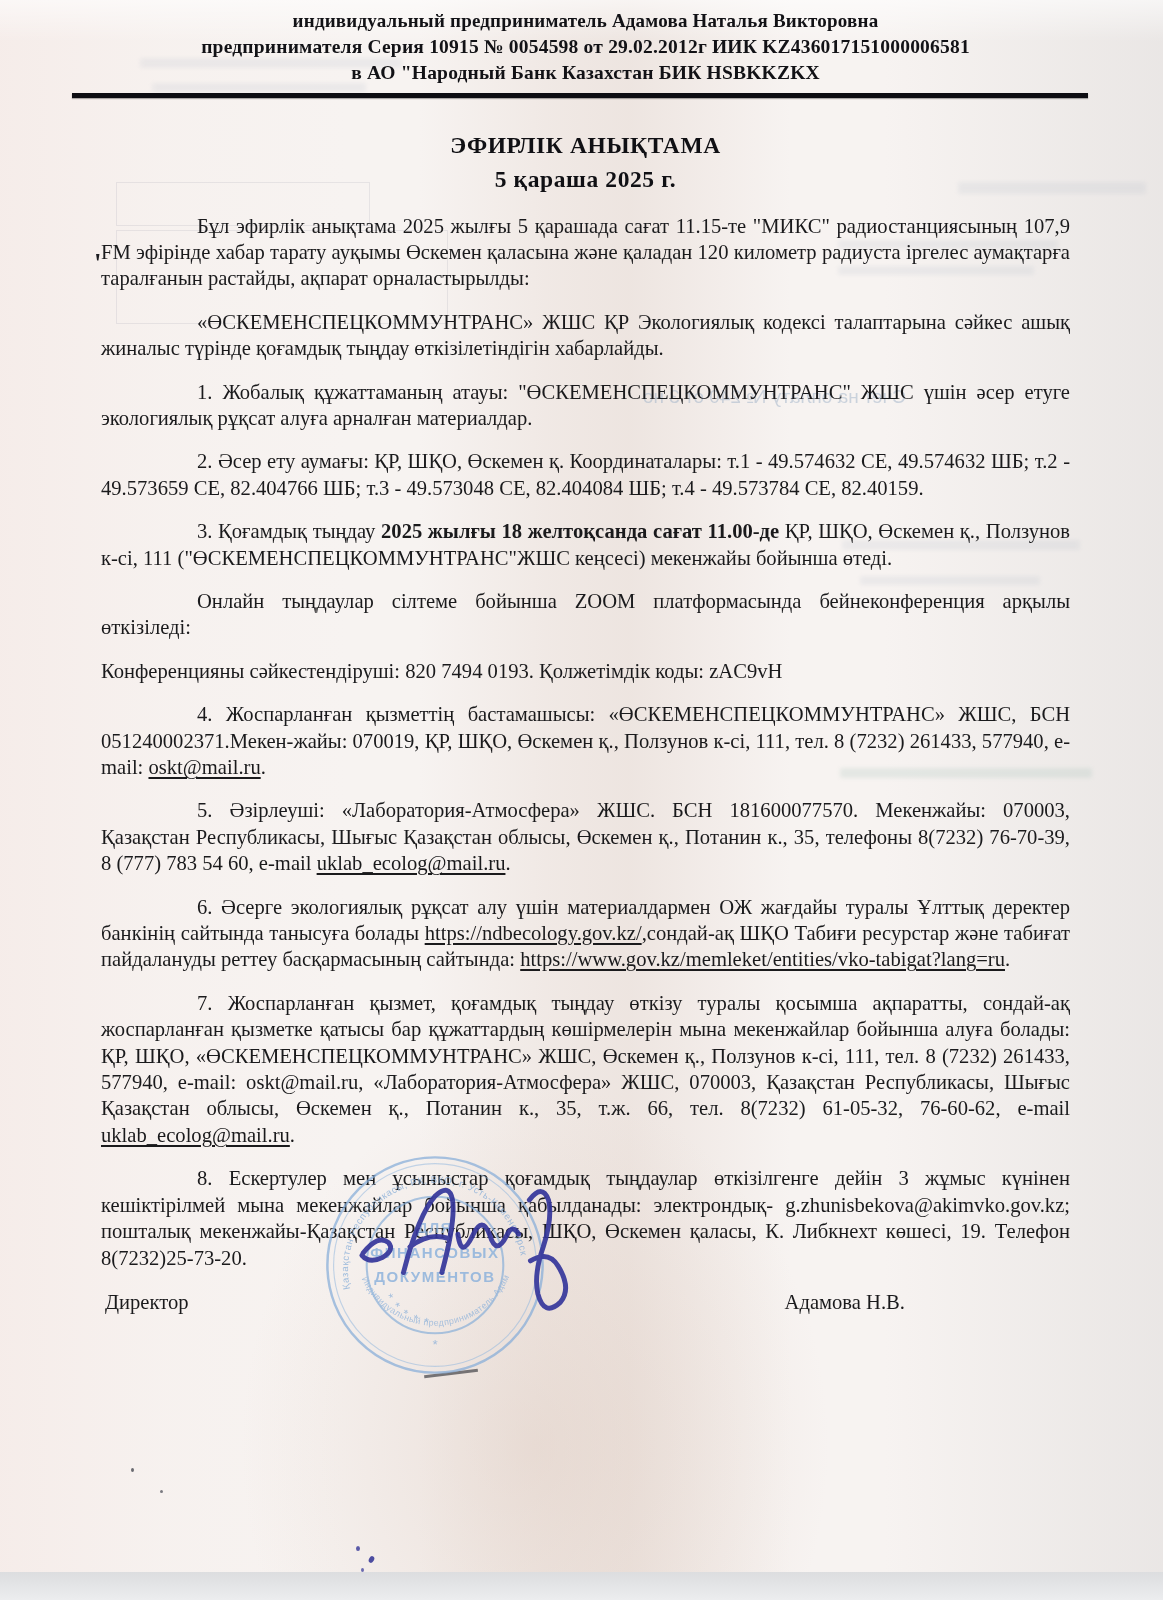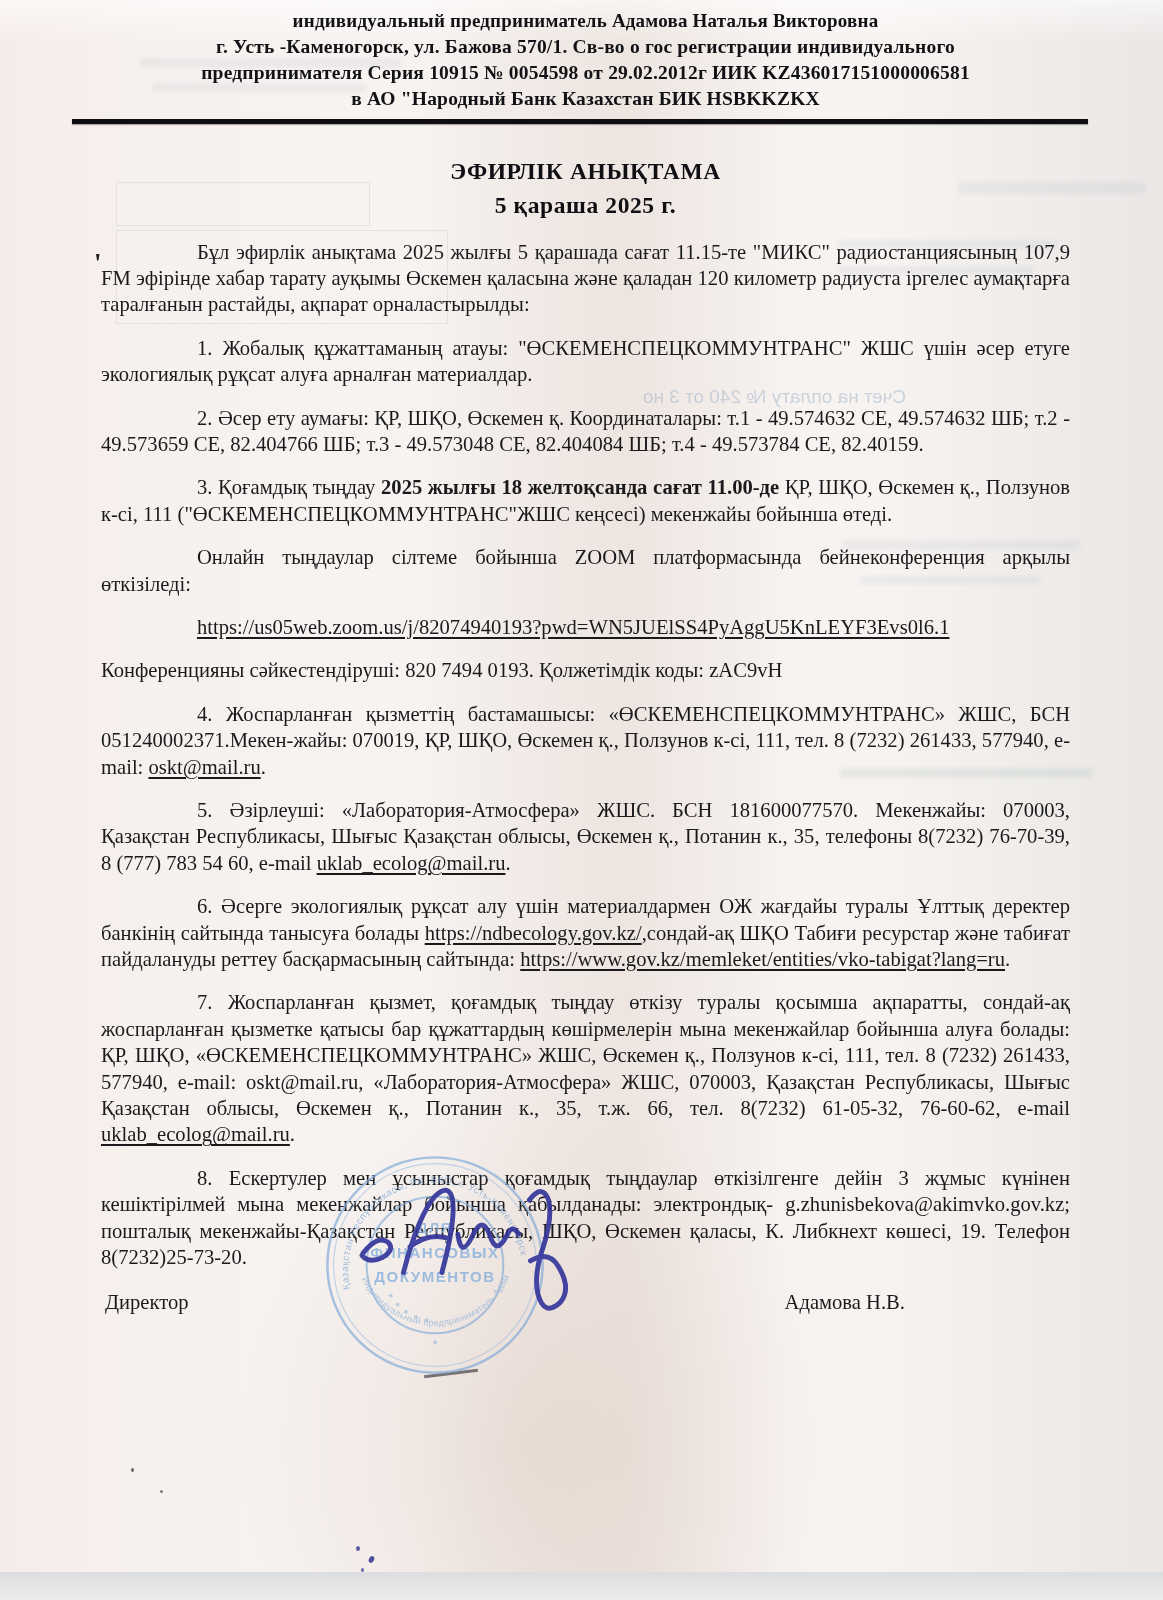--- a/index.html
+++ b/index.html
@@ -64,39 +64,38 @@
   <div class="speck" style="left:160px;top:1490px;width:3px;height:3px;background:#7a7a80;"></div>
   <div class="speck" style="left:356px;top:1546px;width:4px;height:5px;background:#5a5aa8;"></div>
   <div class="speck" style="left:369px;top:1556px;width:5px;height:7px;background:#4c4ca0;transform:rotate(30deg);"></div>
   <div class="speck" style="left:361px;top:1568px;width:3px;height:4px;background:#6b6bb0;"></div>
   <div class="scratch" style="left:424px;top:1372px;"></div>
 
   <div class="content">
 
     <div class="hdr">
       <div class="l1">индивидуальный предприниматель Адамова Наталья Викторовна</div>
-      <div>г. Усть -Каменогорск, ул. Бажова 570/1. Св-во о гос регистрации индивидуального</div>
       <div>предпринимателя Серия 10915 № 0054598 от 29.02.2012г  ИИК KZ436017151000006581</div>
       <div>в АО "Народный Банк Казахстан БИК HSBKKZKX</div>
     </div>
 
     <div class="rule"></div>
 
     <div class="title">
       <div>ЭФИРЛІК АНЫҚТАМА</div>
       <div>5 қараша  2025 г.</div>
     </div>
 
     <div class="docbody">
       <p class="ind">Бұл эфирлік анықтама 2025 жылғы 5 қарашада сағат 11.15-те "МИКС" радиостанциясының 107,9 FM эфірінде хабар тарату ауқымы Өскемен қаласына және қаладан 120 километр радиуста іргелес аумақтарға таралғанын растайды, ақпарат орналастырылды:</p>
+      <p class="ind">«ӨСКЕМЕНСПЕЦКОММУНТРАНС» ЖШС ҚР Экологиялық кодексі талаптарына сәйкес ашық жиналыс түрінде қоғамдық тыңдау өткізілетіндігін хабарлайды.</p>
       <p class="ind">1. Жобалық құжаттаманың атауы: "ӨСКЕМЕНСПЕЦКОММУНТРАНС" ЖШС үшін әсер етуге экологиялық рұқсат алуға арналған материалдар.</p>
       <p class="ind">2. Әсер ету аумағы: ҚР, ШҚО, Өскемен қ. Координаталары: т.1 - 49.574632 СЕ, 49.574632 ШБ; т.2 - 49.573659 СЕ, 82.404766 ШБ; т.3 - 49.573048 СЕ, 82.404084 ШБ; т.4 - 49.573784 СЕ, 82.40159.</p>
       <p class="ind"><span>3. Қоғамдық тыңдау </span><b>2025 жылғы 18 желтоқсанда сағат 11.00-де</b><span> ҚР, ШҚО, Өскемен қ., Ползунов к-сі, 111 ("ӨСКЕМЕНСПЕЦКОММУНТРАНС"ЖШС кеңсесі) мекенжайы бойынша өтеді.</span></p>
       <p class="ind">Онлайн тыңдаулар сілтеме бойынша ZOOM платформасында бейнеконференция арқылы өткізіледі:</p>
-      <p class="ind left"><span class="u">https://us05web.zoom.us/j/82074940193?pwd=WN5JUElSS4PyAggU5KnLEYF3Evs0l6.1</span></p>
       <p class="left">Конференцияны сәйкестендіруші: 820 7494 0193. Қолжетімдік коды: zAC9vH</p>
       <p class="ind"><span>4.  Жоспарланған қызметтің бастамашысы: «ӨСКЕМЕНСПЕЦКОММУНТРАНС» ЖШС, БСН 051240002371.Мекен-жайы: 070019, ҚР, ШҚО, Өскемен қ., Ползунов к-сі, 111, тел. 8 (7232) 261433, 577940, e-mail: </span><span class="u">oskt@mail.ru</span><span>.</span></p>
       <p class="ind"><span>5. Әзірлеуші: «Лаборатория-Атмосфера» ЖШС. БСН 181600077570. Мекенжайы: 070003, Қазақстан Республикасы, Шығыс Қазақстан облысы, Өскемен қ., Потанин к., 35, телефоны 8(7232) 76-70-39, 8 (777) 783 54 60, e-mail </span><span class="u">uklab_ecolog@mail.ru</span><span>.</span></p>
       <p class="ind"><span>6. Әсерге экологиялық рұқсат алу үшін материалдармен ОЖ жағдайы туралы Ұлттық деректер банкінің сайтында танысуға болады </span><span class="u">https://ndbecology.gov.kz/</span><span>,сондай-ақ ШҚО Табиғи ресурстар және табиғат пайдалануды реттеу басқармасының сайтында: </span><span class="u">https://www.gov.kz/memleket/entities/vko-tabigat?lang=ru</span><span>.</span></p>
       <p class="ind"><span>7. Жоспарланған қызмет, қоғамдық тыңдау өткізу туралы қосымша ақпаратты, сондай-ақ жоспарланған қызметке қатысы бар құжаттардың көшірмелерін мына мекенжайлар бойынша алуға болады: ҚР, ШҚО, «ӨСКЕМЕНСПЕЦКОММУНТРАНС» ЖШС, Өскемен қ., Ползунов к-сі, 111, тел. 8 (7232) 261433, 577940, e-mail: oskt@mail.ru, «Лаборатория-Атмосфера» ЖШС, 070003, Қазақстан Республикасы, Шығыс Қазақстан облысы, Өскемен қ., Потанин к., 35, т.ж. 66, тел. 8(7232) 61-05-32, 76-60-62, e-mail </span><span class="u">uklab_ecolog@mail.ru</span><span>.</span></p>
       <p class="ind">8. Ескертулер мен ұсыныстар қоғамдық тыңдаулар өткізілгенге дейін 3 жұмыс күнінен кешіктірілмей мына мекенжайлар бойынша қабылданады: электрондық- g.zhunisbekova@akimvko.gov.kz; пошталық мекенжайы-Қазақстан Республикасы, ШҚО, Өскемен қаласы, К. Либкнехт көшесі, 19. Телефон 8(7232)25-73-20.</p>
     </div>
 
     <div class="sig-row">
       <span class="role">Директор</span>

